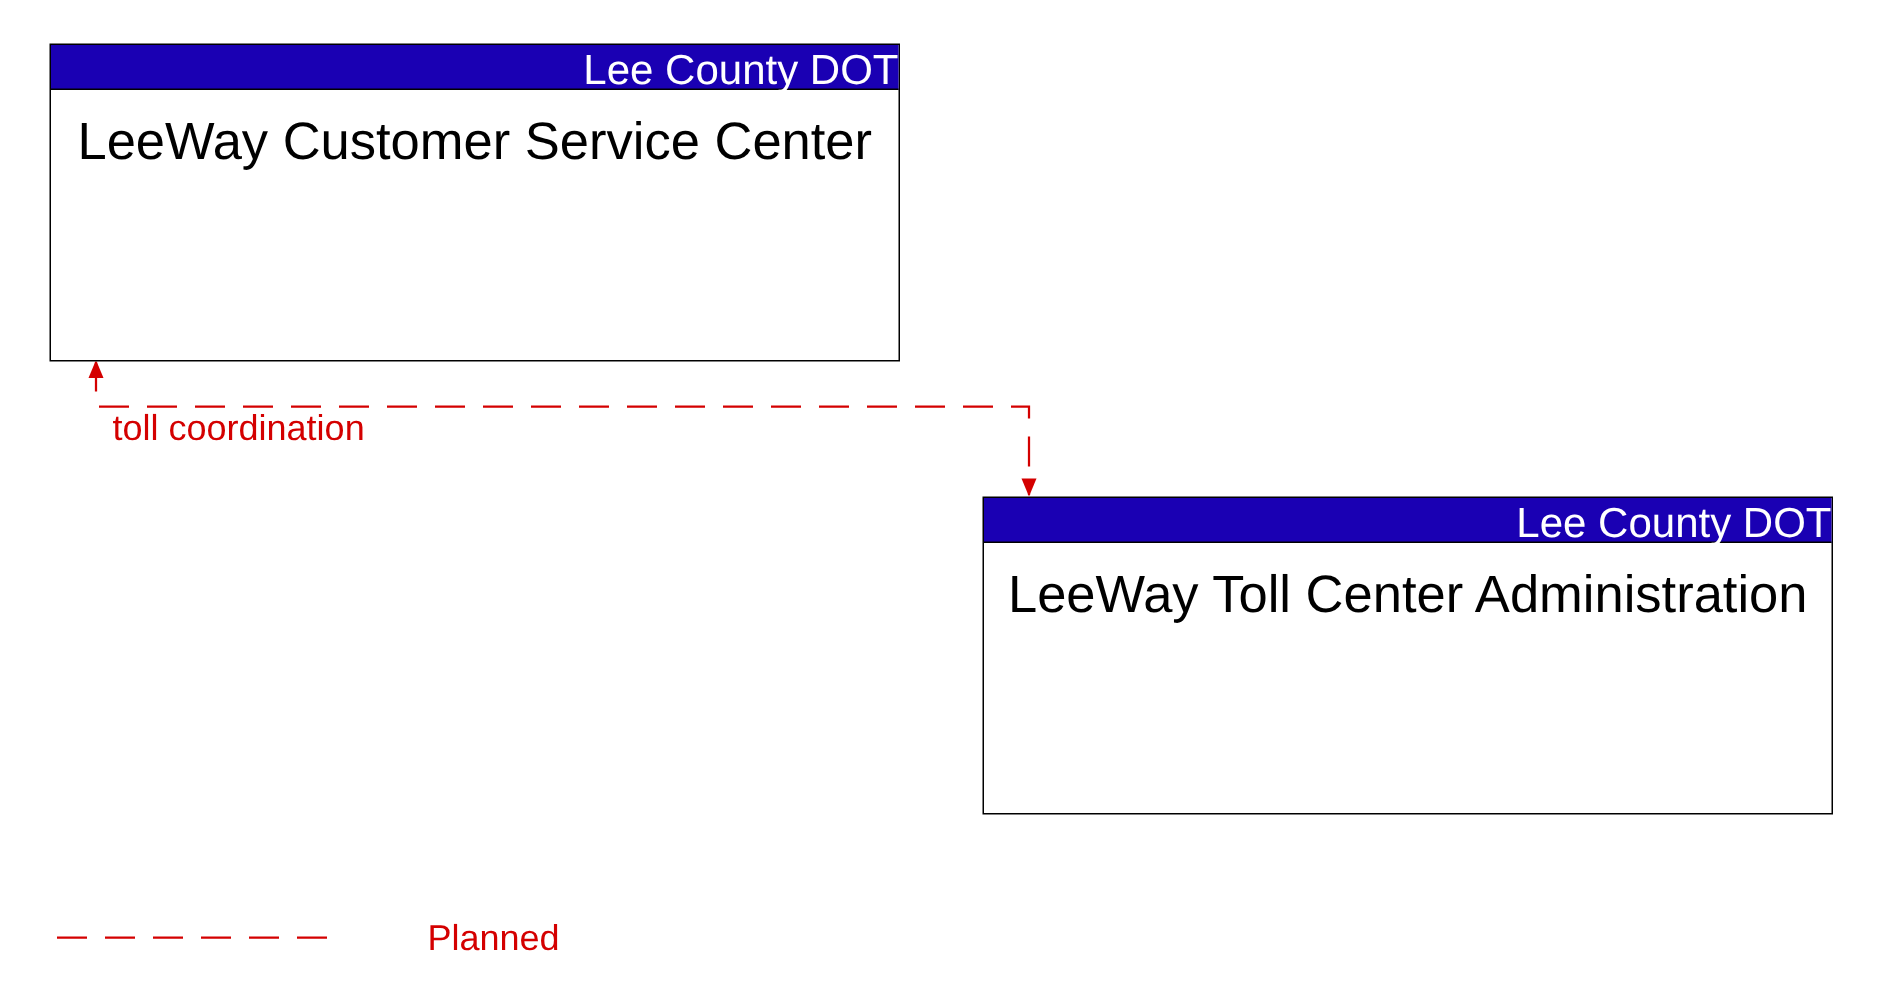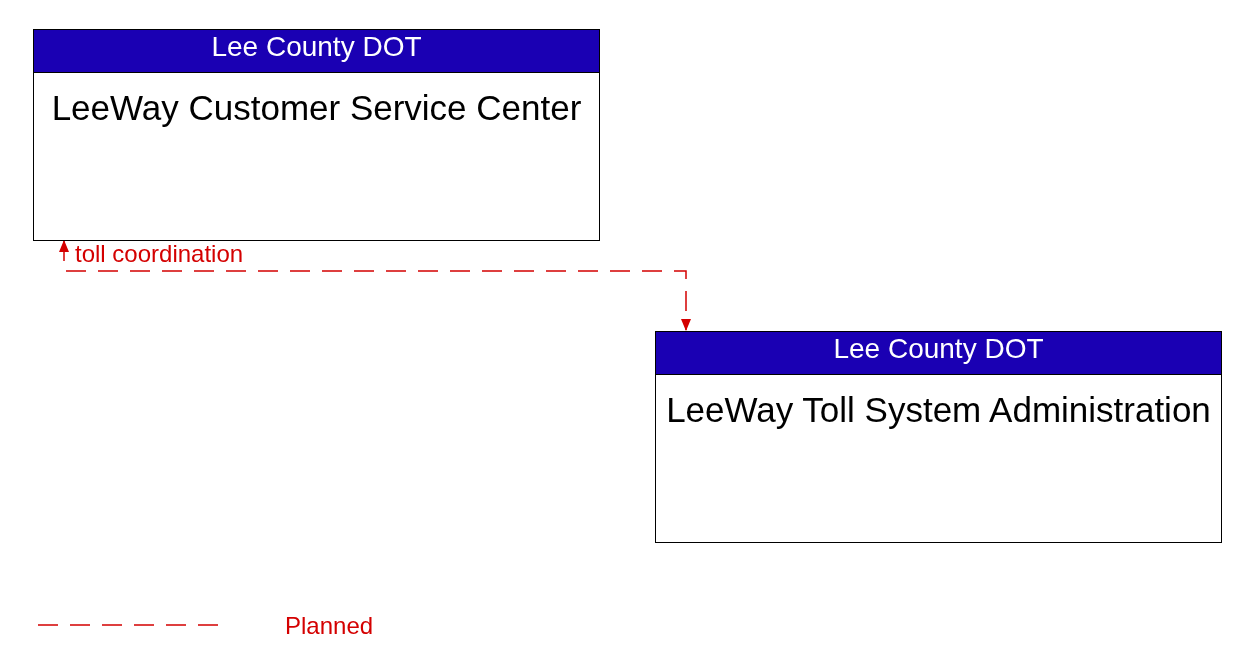--- a/index.html
+++ b/index.html
@@ -18,24 +18,24 @@
   }
   .box {
     position: absolute;
     background: #ffffff;
     border: 1.5px solid #000000;
     box-sizing: border-box;
   }
   .box-header {
     background: #1a00b3;
     color: #ffffff;
-    text-align: center;
+    text-align: right;
     font-size: 28px;
     line-height: 33px;
-    height: 43px;
+    height: 30px;
     width: 100%;
     font-weight: normal;
     border-bottom: 1.5px solid #000000;
     box-sizing: border-box;
   }
   .box-title {
     color: #000000;
     text-align: center;
     font-size: 35px;
     line-height: 34px;
@@ -70,18 +70,18 @@
   <line x1="38" y1="625" x2="230" y2="625" stroke="#d40000" stroke-width="1.5" stroke-dasharray="20 12"></line>
 </svg>
 
 <div class="box" style="left:33px; top:29px; width:567px; height:212px;">
   <div class="box-header">Lee County DOT</div>
   <div class="box-title">LeeWay Customer Service Center</div>
 </div>
 
 <div class="box" style="left:655px; top:331px; width:567px; height:212px;">
   <div class="box-header">Lee County DOT</div>
-  <div class="box-title">LeeWay Toll System Administration</div>
+  <div class="box-title">LeeWay Toll Center Administration</div>
 </div>
 
-<div class="flow-label" style="left:75px; top:240px;">toll coordination</div>
+<div class="flow-label" style="left:75px; top:272px;">toll coordination</div>
 
 <div class="legend-label" style="left:273px; top:612px;">Planned</div>
 
 </body></html>

